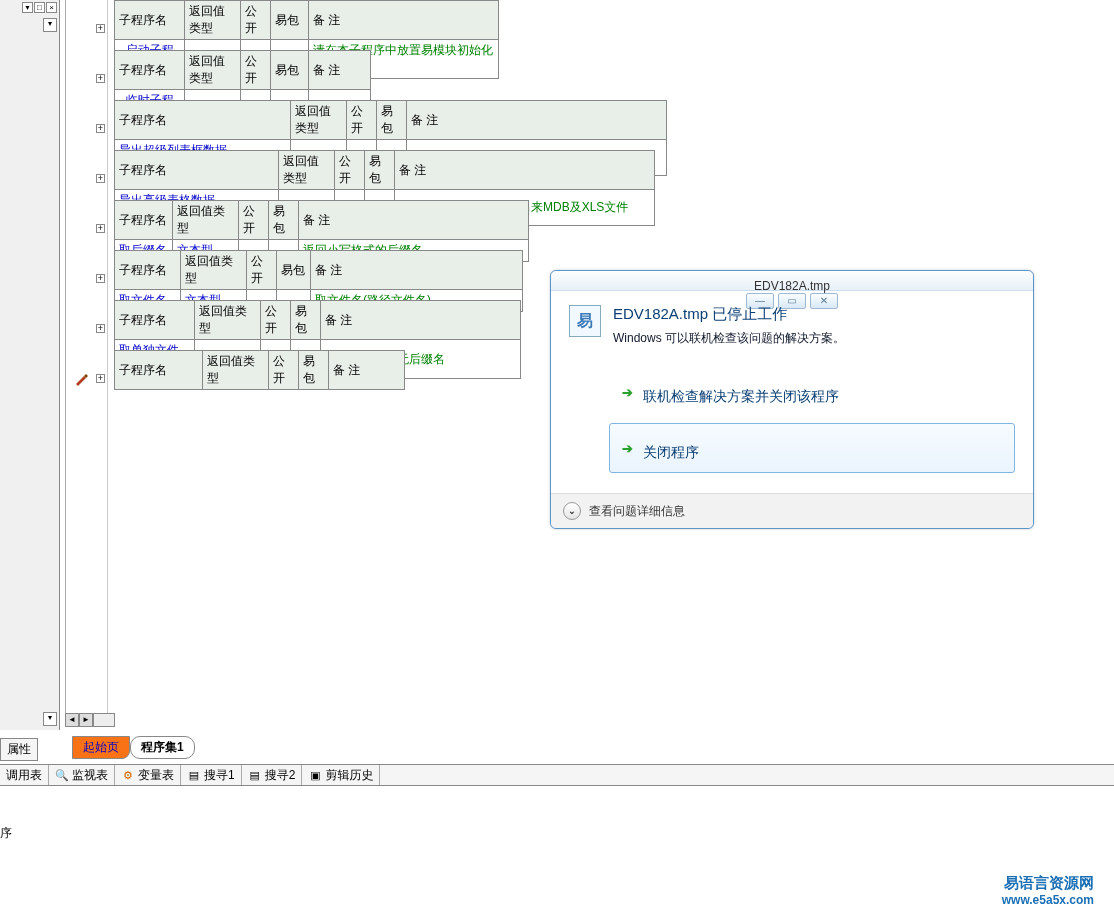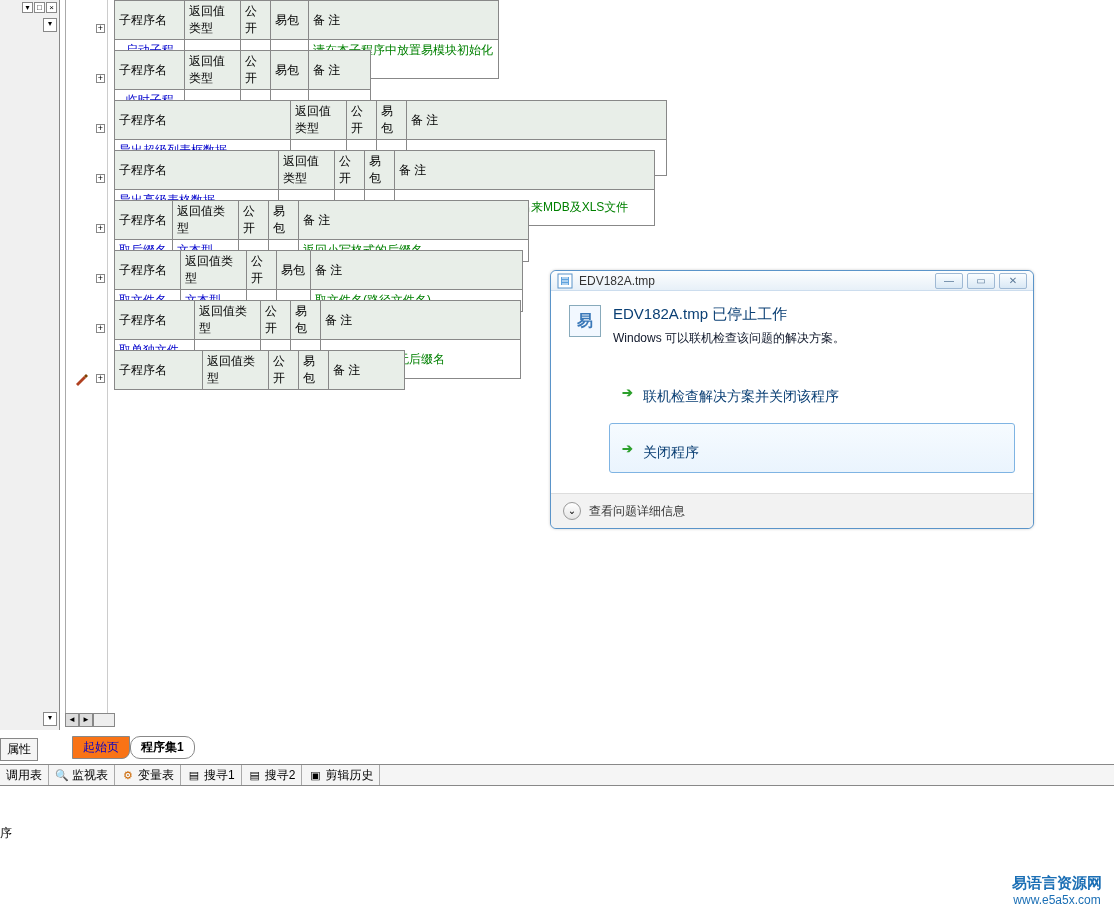--- a/index.html
+++ b/index.html
@@ -27,27 +27,27 @@
 .hscroll span { width: 14px; height: 14px; border: 1px solid #888; background: #ddd; font-size: 8px; text-align: center; line-height: 12px; }
 .prop-tab { position: absolute; left: 0; top: 738px; font-size: 12px; padding: 2px 6px; border: 1px solid #888; background: #f5f5f5; }
 .tabs { position: absolute; left: 72px; top: 736px; display: flex; font-size: 12px; }
 .tab { padding: 2px 10px; border: 1px solid #888; border-top-left-radius: 0; border-bottom-right-radius: 8px; background: #fff; cursor: pointer; }
 .tab.inactive { color: #0000cc; background: #f97316; }
 .tab.active { font-weight: bold; background: #fff; border-radius: 10px; }
 .toolbar { position: absolute; left: 0; top: 764px; right: 0; height: 22px; border-top: 1px solid #888; border-bottom: 1px solid #888; background: #f5f5f5; display: flex; align-items: center; font-size: 12px; }
 .tool-item { display: flex; align-items: center; padding: 0 6px; border-right: 1px solid #aaa; height: 100%; cursor: pointer; gap: 3px; }
 .tool-icon { width: 14px; height: 14px; display: inline-flex; align-items: center; justify-content: center; font-size: 11px; }
 .status { position: absolute; left: 0; top: 825px; font-size: 12px; }
-.watermark { position: absolute; right: 12px; bottom: 8px; text-align: center; margin-top: 38px; }
+.watermark { position: absolute; right: 20px; bottom: 8px; text-align: right; margin-top: 38px; }
 .wm-title { color: #1b6fb5; font-size: 15px; font-weight: bold; font-family: "SimHei", sans-serif; }
-.wm-url { color: #1b6fb5; font-size: 12px; }
+.wm-url { color: #1b6fb5; font-size: 12px; font-weight: bold; }
 
 
 .dialog { position: absolute; left: 550px; top: 270px; width: 484px; background: #fff; border: 1px solid #5a94c9; border-radius: 6px; box-shadow: 0 0 3px rgba(0,0,0,0.2); font-family: "Microsoft YaHei", sans-serif; }
-.dlg-title { height: 20px; background: linear-gradient(#fdfefe,#e7f0f8); border-bottom: 1px solid #cde; display: flex; align-items: center; padding: 0 6px; border-radius: 6px 6px 0 0; }
+.dlg-title { height: 20px; background: linear-gradient(#fdfefe,#e7f0f8); border-bottom: 1px solid #cde; display: flex; align-items: center; padding: 8px 6px; border-radius: 6px 6px 0 0; flex-direction: column; }
 .dlg-ticon { width: 16px; height: 16px; margin-right: 6px; }
 .dlg-title-text { font-size: 12px; color: #333; flex: 1; }
 .dlg-btns { display: flex; gap: 4px; }
 .dlg-btn { width: 28px; height: 16px; border: 1px solid #9fb9d4; border-radius: 2px; background: linear-gradient(#fafdff,#d9e8f5); font-size: 10px; text-align: center; line-height: 14px; color: #5b7a99; cursor: pointer; }
 .dlg-body { padding: 14px 18px 10px 18px; }
 .dlg-row1 { display: flex; gap: 12px; }
 .dlg-appicon { width: 32px; height: 32px; border: 1px solid #8ab; display: flex; align-items: center; justify-content: center; color: #3a78b8; font-size: 16px; font-weight: bold; background: #f2f8ff; }
 .dlg-heading { color: #0a3f74; font-size: 15px; margin-bottom: 6px; }
 .dlg-sub { color: #0f172a; font-size: 12px; }
 .dlg-options { margin: 20px 0 10px 40px; }

